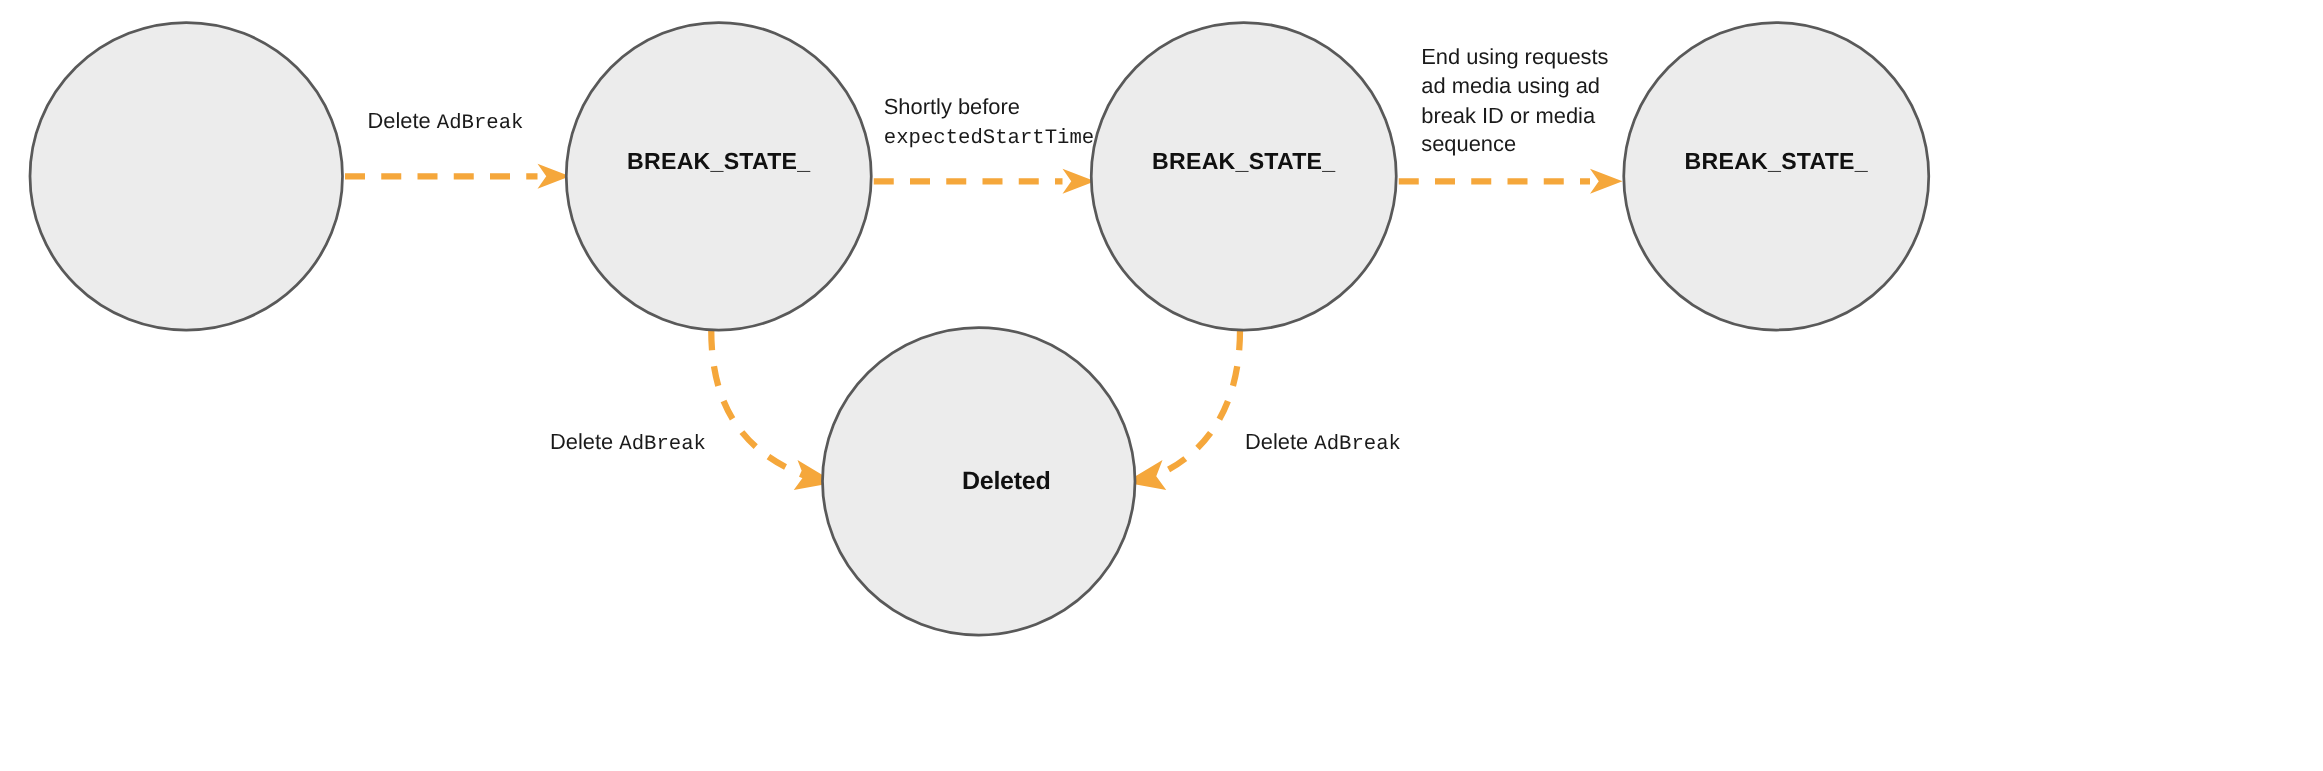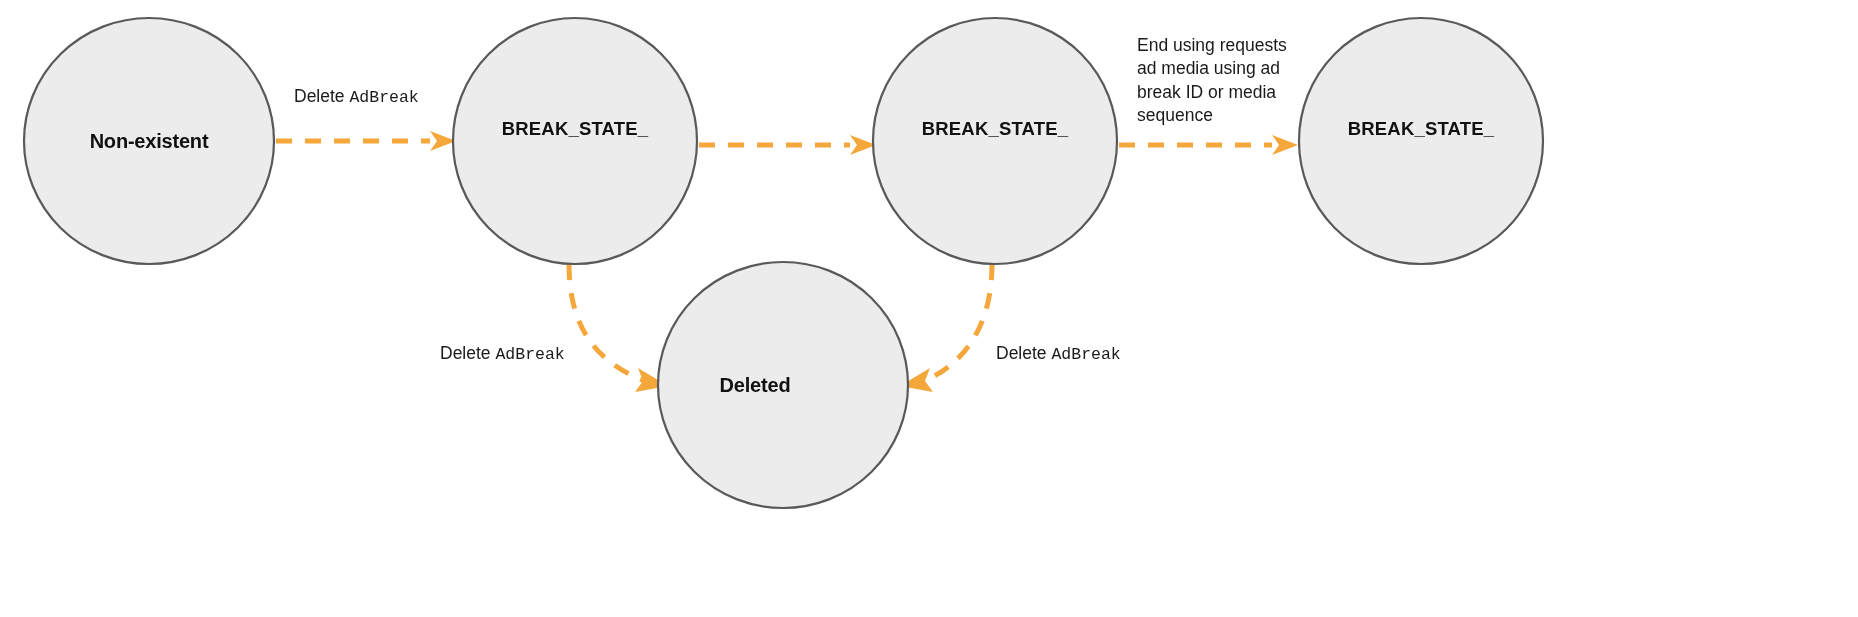--- a/index.html
+++ b/index.html
@@ -111,32 +111,32 @@
       <polygon class="edge-arrowhead" points="930,368 900,386 933,392 925,381"></polygon>
     </g>
 
     <ellipse class="node-ellipse" cx="149" cy="141" rx="125" ry="123"></ellipse>
     <ellipse class="node-ellipse" cx="575" cy="141" rx="122" ry="123"></ellipse>
     <ellipse class="node-ellipse" cx="995" cy="141" rx="122" ry="123"></ellipse>
     <ellipse class="node-ellipse" cx="1421" cy="141" rx="122" ry="123"></ellipse>
     <ellipse class="node-ellipse" cx="783" cy="385" rx="125" ry="123"></ellipse>
   </svg>
 
-  <div class="node-label plain" style="left:24px; top:129px; width:250px;"><div class="ln">Non-existent</div></div>
 
   <div class="node-label mono" style="left:453px; top:117px; width:244px;"><div class="ln">BREAK_STATE_</div></div>
 
   <div class="node-label mono" style="left:873px; top:117px; width:244px;"><div class="ln">BREAK_STATE_</div></div>
 
   <div class="node-label mono" style="left:1299px; top:117px; width:244px;"><div class="ln">BREAK_STATE_</div></div>
 
-  <div class="node-label plain" style="left:630px; top:373px; width:250px;"><div class="ln">Deleted</div></div>
+  <div class="node-label plain" style="left:680px; top:373px; width:250px;"><div class="ln">Deleted</div></div>
 
   <div class="edge-label left" style="left: 294px; top: 85px;"><span class="ln"><span>Delete </span><span class="code">AdBreak</span></span></div>
 
+  <div class="edge-label left" style="left: 707px; top: 74px;"><span class="ln"><span>Shortly before</span></span><span class="ln"><span class="code">expectedStartTime</span></span></div>
 
   <div class="edge-label left" style="left: 1137px; top: 34px;"><span class="ln"><span>End using requests</span></span><span class="ln"><span>ad media using ad</span></span><span class="ln"><span>break ID or media</span></span><span class="ln"><span>sequence</span></span></div>
 
   <div class="edge-label left" style="left: 440px; top: 342px;"><span class="ln"><span>Delete </span><span class="code">AdBreak</span></span></div>
 
   <div class="edge-label left" style="left: 996px; top: 342px;"><span class="ln"><span>Delete </span><span class="code">AdBreak</span></span></div>
 
 </div>
 
 </body></html>

